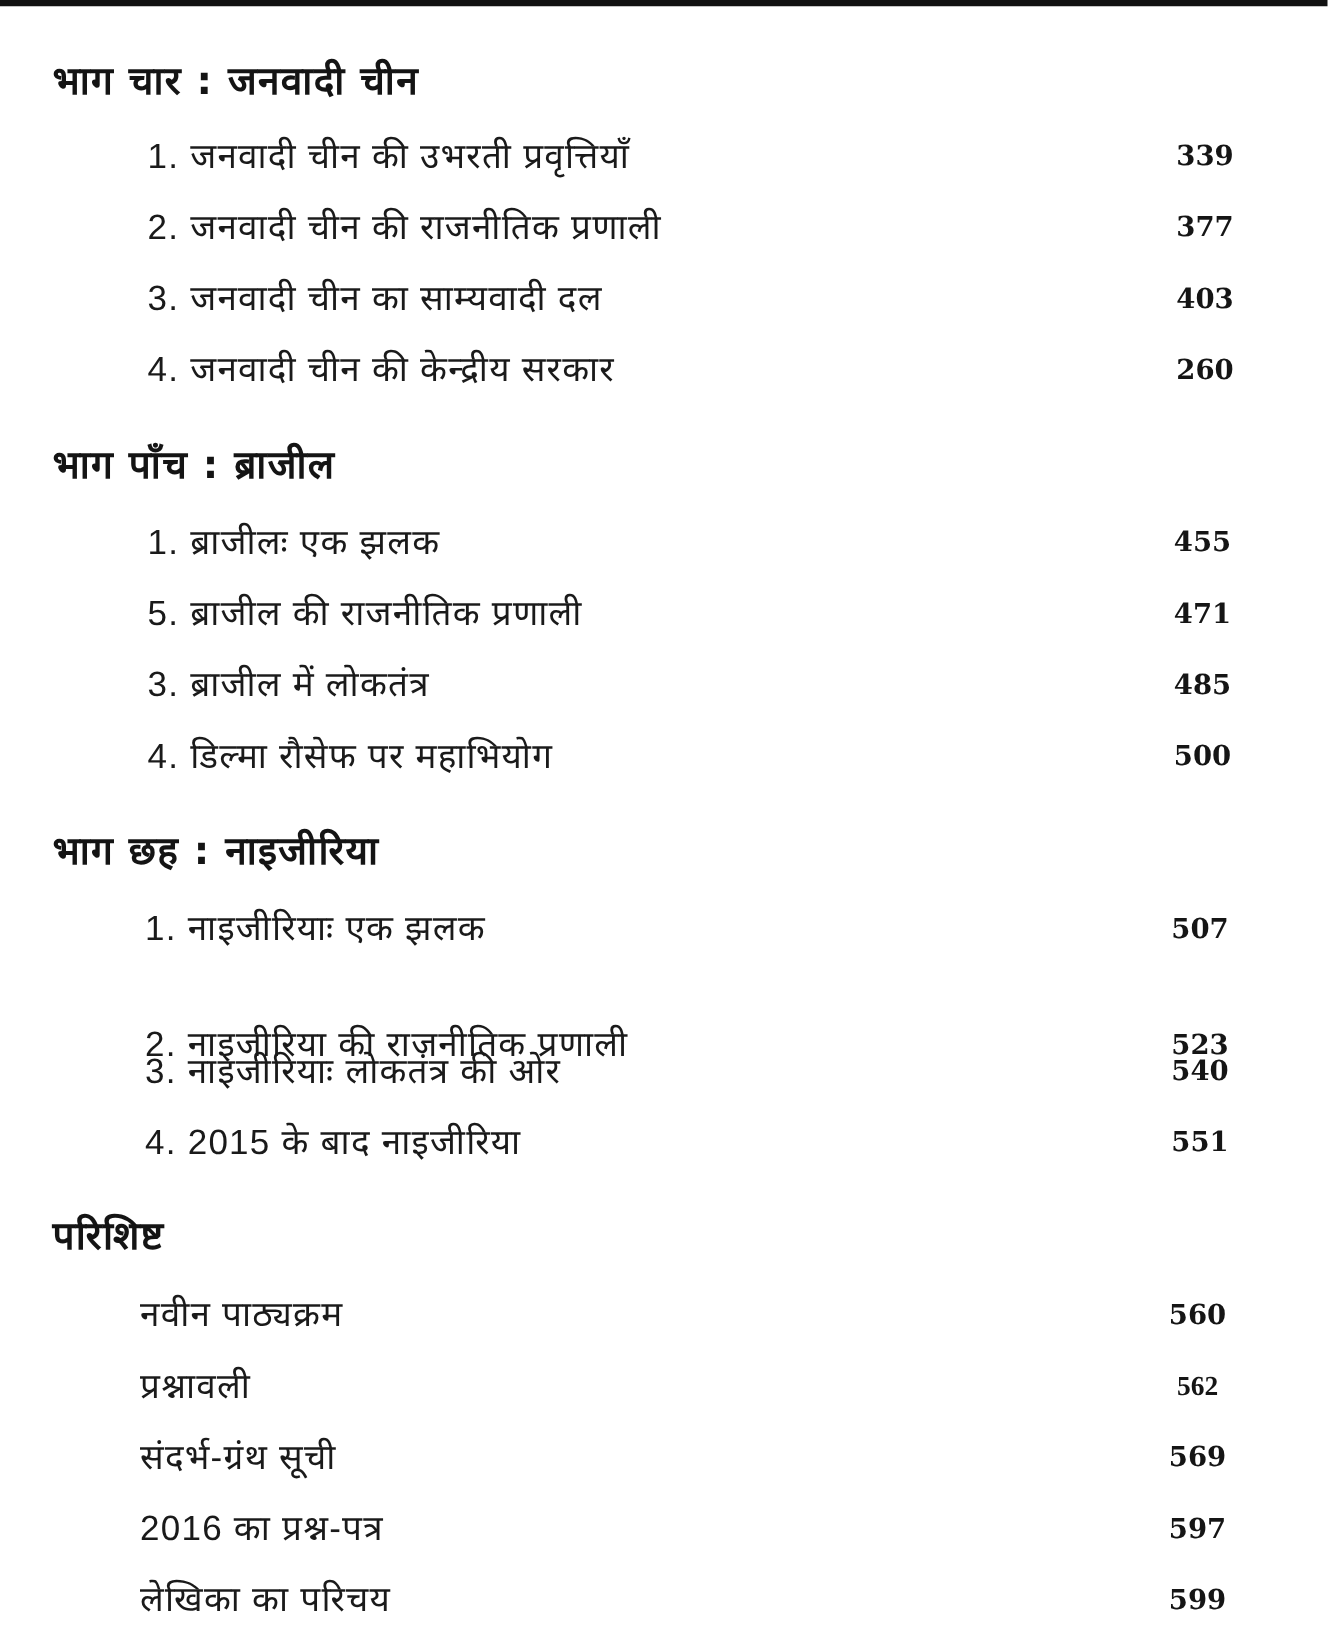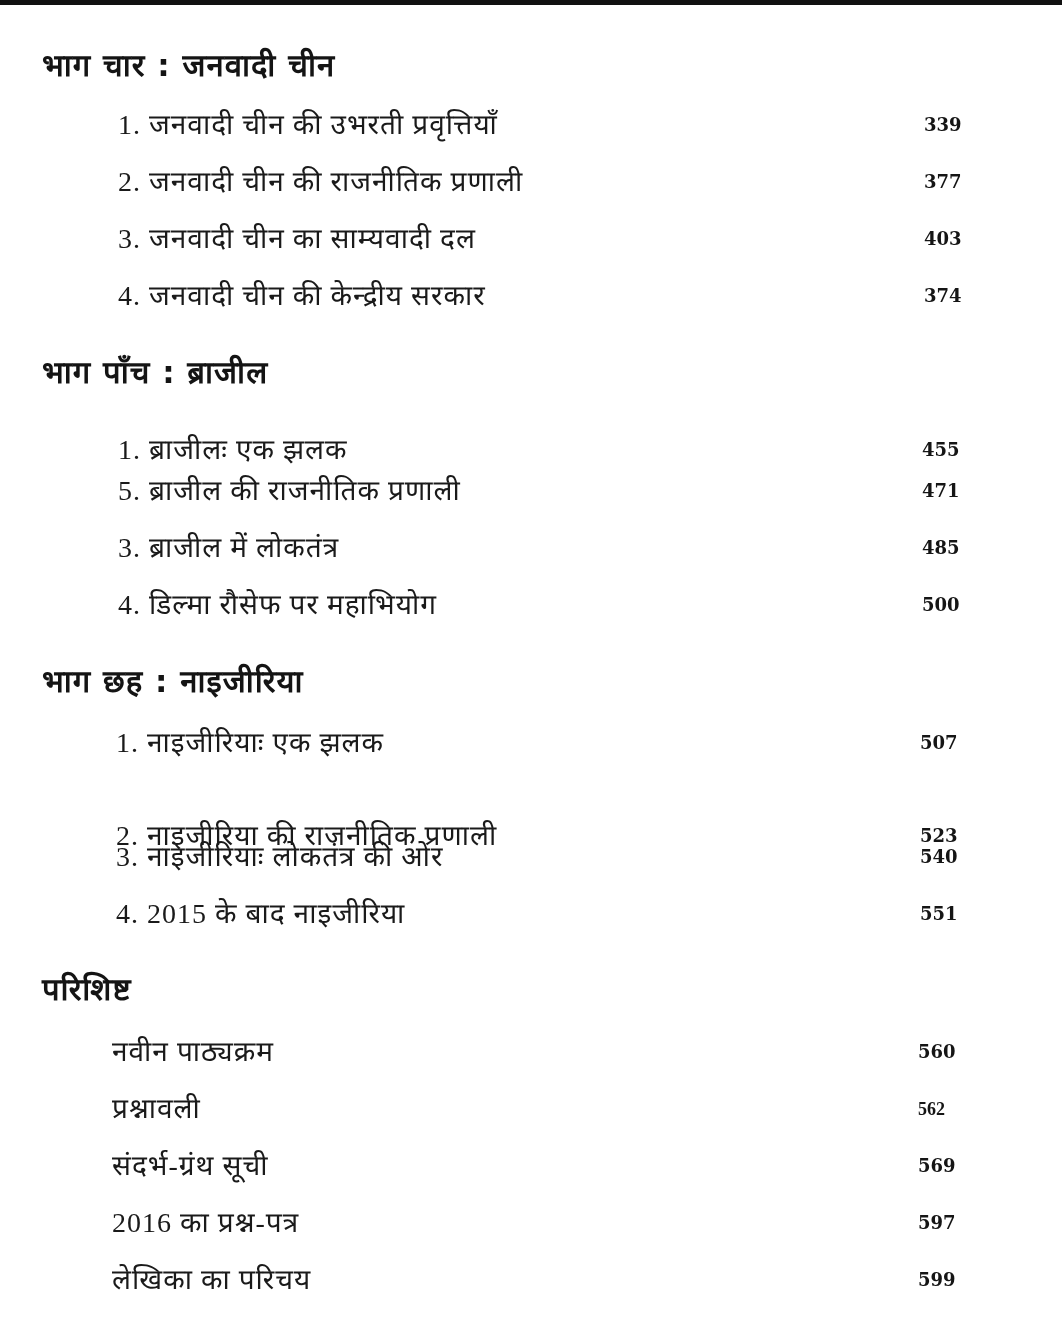--- a/index.html
+++ b/index.html
@@ -35,32 +35,32 @@
       letter-spacing: 1px;
     }
     .entry {
       position: absolute;
       height: 40px;
       line-height: 40px;
       white-space: nowrap;
     }
     .entry-title {
       position: absolute;
-      font-family: Liberation Serif, serif;
+      font-family: Liberation Sans, sans-serif;
       font-size: 28px;
       color: #1a1a1a;
       letter-spacing: 1px;
     }
     .entry-page {
       position: absolute;
       font-family: "DejaVu Serif", "Liberation Serif", serif;
       font-weight: bold;
-      font-size: 18px;
+      font-size: 22px;
       color: #151515;
-      text-align: left;
+      text-align: center;
       width: 80px;
     }
   </style>
 </head>
 <body>
 
 <div class="top-bar"></div>
 
 <div class="section-heading" style="top:45px;">भाग चार : जनवादी चीन</div>
 
@@ -71,26 +71,26 @@
 <div class="entry" style="top:162px; left:0; width:1062px;">
   <span class="entry-title" style="left:118px;">2. जनवादी चीन की राजनीतिक प्रणाली</span>
   <span class="entry-page" style="left:924px;">377</span>
 </div>
 <div class="entry" style="top:219px; left:0; width:1062px;">
   <span class="entry-title" style="left:118px;">3. जनवादी चीन का साम्यवादी दल</span>
   <span class="entry-page" style="left:924px;">403</span>
 </div>
 <div class="entry" style="top:276px; left:0; width:1062px;">
   <span class="entry-title" style="left:118px;">4. जनवादी चीन की केन्द्रीय सरकार</span>
-  <span class="entry-page" style="left:924px;">374</span>
+  <span class="entry-page" style="left:924px;">260</span>
 </div>
 
 <div class="section-heading" style="top:352px;">भाग पाँच : ब्राजील</div>
 
-<div class="entry" style="top:430px; left:0; width:1062px;">
+<div class="entry" style="top:414px; left:0; width:1062px;">
   <span class="entry-title" style="left:118px;">1. ब्राजीलः एक झलक</span>
   <span class="entry-page" style="left:922px;">455</span>
 </div>
 <div class="entry" style="top:471px; left:0; width:1062px;">
   <span class="entry-title" style="left:118px;">5. ब्राजील की राजनीतिक प्रणाली</span>
   <span class="entry-page" style="left:922px;">471</span>
 </div>
 <div class="entry" style="top:528px; left:0; width:870px;">
   <span class="entry-title" style="left:118px;">3. ब्राजील में लोकतंत्र</span>
   <span class="entry-page" style="left:922px;">485</span>

